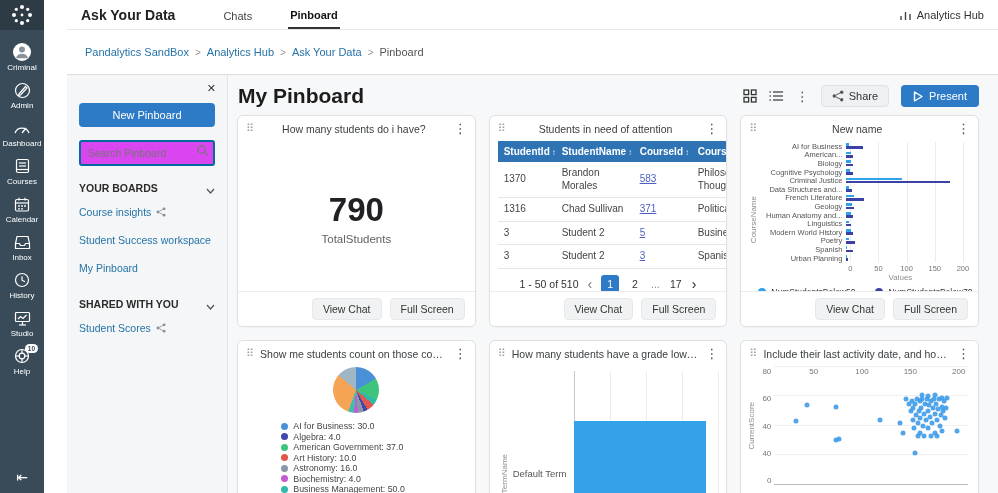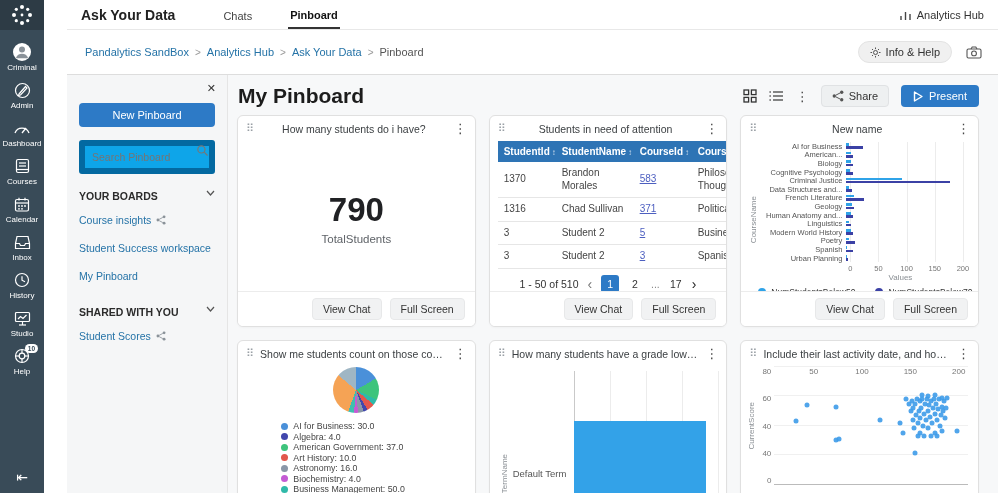--- a/index.html
+++ b/index.html
@@ -47,24 +47,24 @@
   .content { flex: 1; display: flex; min-height: 0; }
 
   
   .panel { width: 161px; background: #f5f6f7; border-right: 1px solid #e5e5e5;
     position: relative; padding: 8px 12px 0; flex-shrink: 0; }
   .panel-close { position: absolute; top: 7px; right: 11px; font-size: 11px; color: #333; cursor: pointer; }
   .new-pin-btn { display: block; width: 100%; margin-top: 20px; background: #2d7ac6;
     color: #fff; border: none; border-radius: 4px; font-size: 11px; padding: 6px 0;
     cursor: pointer; font-family: inherit; }
   .search-wrap { margin-top: 13px; position: relative; }
-  .search-input { width: 100%; border: 6px solid #0369a1; border-radius: 3px; background: #0ea5e9;
+  .search-input { width: 100%; border: 2px solid #0369a1; border-radius: 3px; background: #d946ef;
     font-size: 10.5px; padding: 5px 22px 5px 7px; color: #333; font-family: inherit; }
   .search-icn { position: absolute; right: 6px; top: 4px; }
-  .sec-head { display: flex; align-items: flex-start; justify-content: space-between;
+  .sec-head { display: flex; align-items: flex-end; justify-content: space-between;
     font-size: 10.5px; font-weight: bold; color: #2b2b2b; margin-top: 16px; cursor: pointer; }
   .board-list { list-style: none; margin-top: 4px; }
   .board-item { display: flex; align-items: center; gap: 5px; height: 28px;
     font-size: 10.5px; color: #2573A7; cursor: pointer; }
 
   
   .main { flex: 1; background: #f7f8f9; min-width: 0; display: flex; flex-direction: column; }
   .main-head { display: flex; align-items: center; padding: 9px 19px 4px 10px; }
   .page-title { font-size: 21px; font-weight: bold; color: #1c1c1c; }
   .toolbar { margin-left: auto; display: flex; align-items: center; gap: 12px; }
@@ -329,40 +329,20 @@
     <div class="crumb-row">
       <nav class="crumbs">
         <span class="crumb">Pandalytics SandBox</span>
         <span class="crumb-sep">&gt;</span>
         <span class="crumb">Analytics Hub</span>
         <span class="crumb-sep">&gt;</span>
         <span class="crumb">Ask Your Data</span>
         <span class="crumb-sep">&gt;</span>
         <span class="crumb last">Pinboard</span>
       </nav>
-      <div class="crumb-right">
-        <button class="infohelp-btn">
-          <svg class="icn" width="11" height="11" viewBox="0 0 11 11">
-            <g fill="none" stroke="#555" stroke-width="1">
-              <circle cx="5.5" cy="5.5" r="2"></circle>
-              <path d="M5.5 0.5 v1.6 M5.5 8.9 v1.6 M0.5 5.5 h1.6 M8.9 5.5 h1.6 M2 2 l1.1 1.1 M7.9 7.9 L9 9 M9 2 L7.9 3.1 M3.1 7.9 L2 9"></path>
-            </g>
-          </svg>
-          <span>Info &amp; Help</span>
-        </button>
-        <span class="tool-icn">
-          <svg class="icn" width="16" height="13" viewBox="0 0 16 13">
-            <g fill="none" stroke="#555" stroke-width="1.1">
-              <rect x="1" y="3" width="14" height="9" rx="1.5"></rect>
-              <path d="M5 3 L6.2 1 h3.6 L11 3"></path>
-              <circle cx="8" cy="7.4" r="2.4"></circle>
-            </g>
-          </svg>
-        </span>
-      </div>
     </div>
 
     <div class="content">
 
       <aside class="panel">
         <span class="panel-close">✕</span>
         <button class="new-pin-btn">New Pinboard</button>
         <div class="search-wrap">
           <input class="search-input" type="text" placeholder="Search Pinboard" style="">
           <span class="search-icn">

